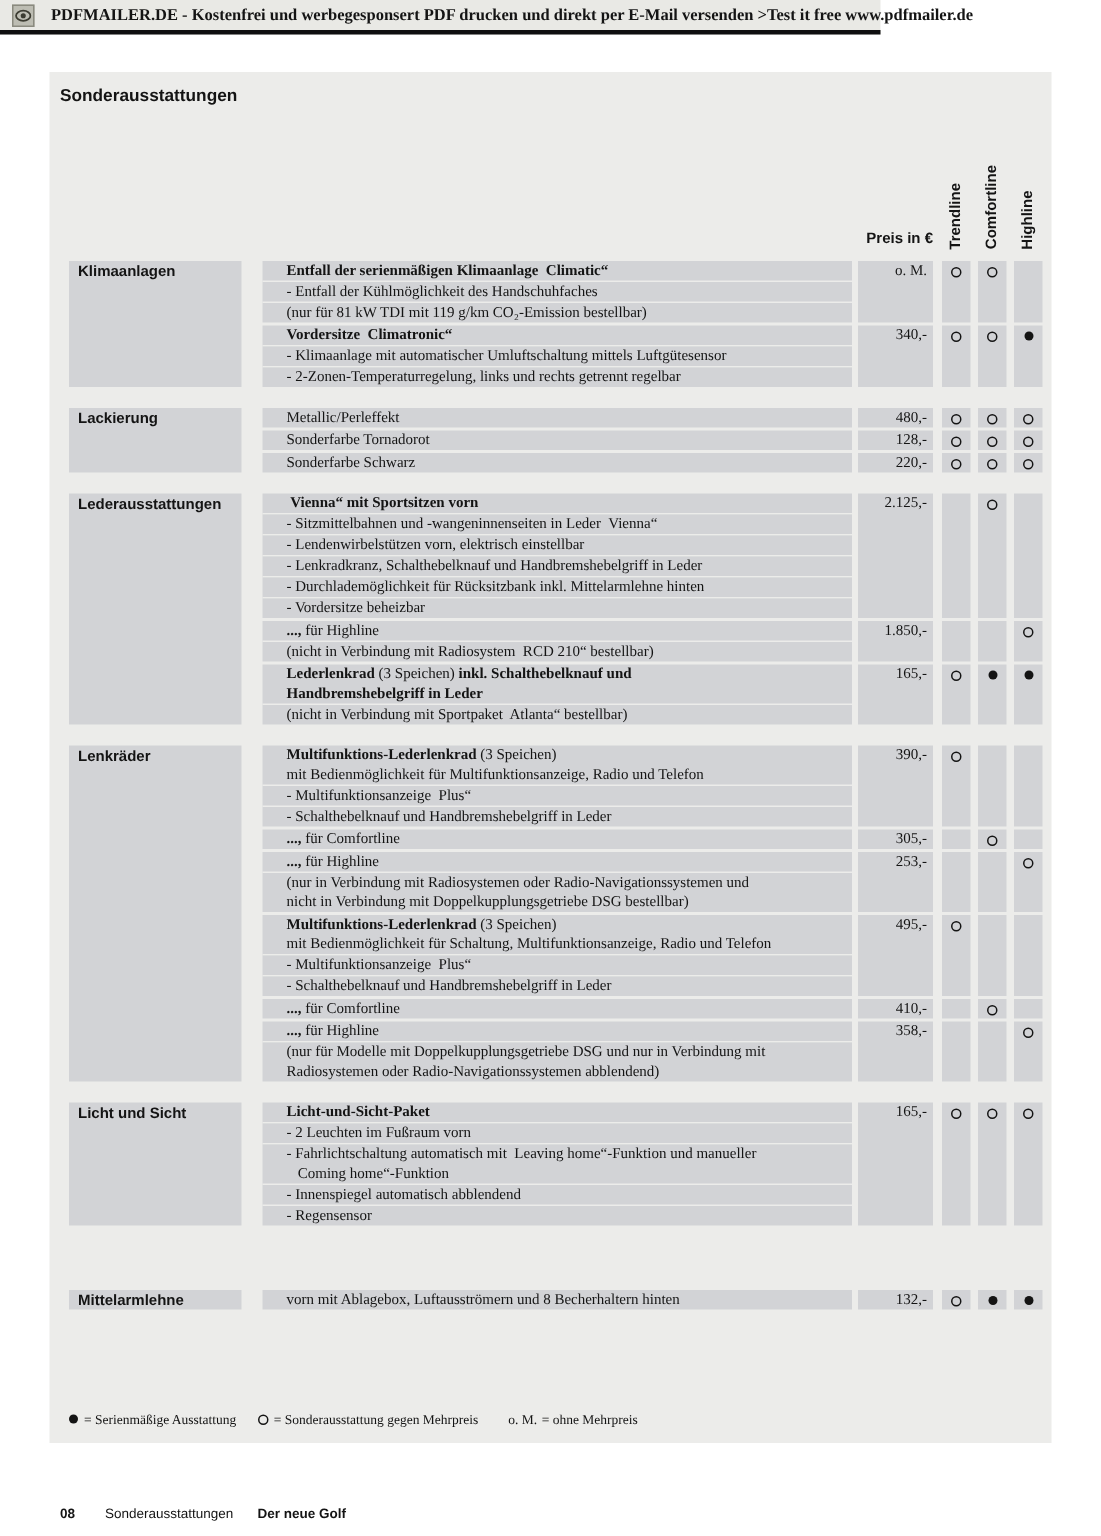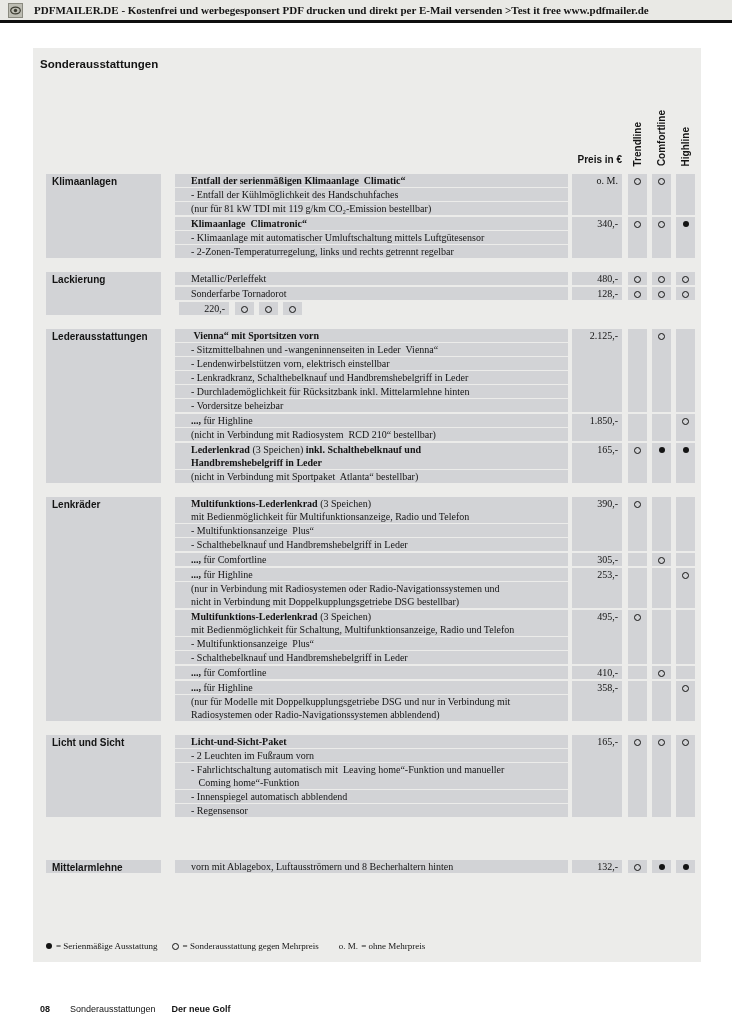--- a/index.html
+++ b/index.html
@@ -4,21 +4,21 @@
 <style>
   html,body { margin:0; padding:0; }
   body {
     width:734px; height:1024px; position:relative; overflow:hidden;
     background:#ffffff; color:#141414;
     font-family:"Liberation Serif", serif;
   }
 
   
   .ad-banner {
-    position:absolute; top:0; left:0; width:732px; height:20px;
+    position:absolute; top:0; left:0; width:587px; height:20px;
     background:#e9e9e5; border-bottom:3px solid #0f0f0f;
     display:flex; align-items:center; cursor:pointer;
   }
   .ad-logo {
     width:13px; height:13px; margin-left:8px; flex:0 0 auto;
     background:#bdbdb3; border:1px solid #8a8a7f;
     display:flex; align-items:center; justify-content:center;
   }
   .ad-text { margin-left:11px; font-weight:bold; font-size:11px; white-space:nowrap; }
 
@@ -145,21 +145,21 @@
               <div class="dot-o"></div>
             </div>
             <div class="mark">
               <div class="dot-o"></div>
             </div>
             <div class="mark"></div>
           </div>
           <div class="group">
             <div class="desc">
               <div class="cell">
-                <div class="line b">Klimaanlage  Climatronic“</div>
+                <div class="line b">Vordersitze  Climatronic“</div>
               </div>
               <div class="cell">
                 <div class="line">- Klimaanlage mit automatischer Umluftschaltung mittels Luftgütesensor</div>
               </div>
               <div class="cell">
                 <div class="line">- 2-Zonen-Temperaturregelung, links und rechts getrennt regelbar</div>
               </div>
             </div>
             <div class="price">340,-</div>
             <div class="mark">
@@ -205,20 +205,25 @@
               <div class="dot-o"></div>
             </div>
             <div class="mark">
               <div class="dot-o"></div>
             </div>
             <div class="mark">
               <div class="dot-o"></div>
             </div>
           </div>
           <div class="group">
+            <div class="desc">
+              <div class="cell">
+                <div class="line">Sonderfarbe Schwarz</div>
+              </div>
+            </div>
             <div class="price">220,-</div>
             <div class="mark">
               <div class="dot-o"></div>
             </div>
             <div class="mark">
               <div class="dot-o"></div>
             </div>
             <div class="mark">
               <div class="dot-o"></div>
             </div>

